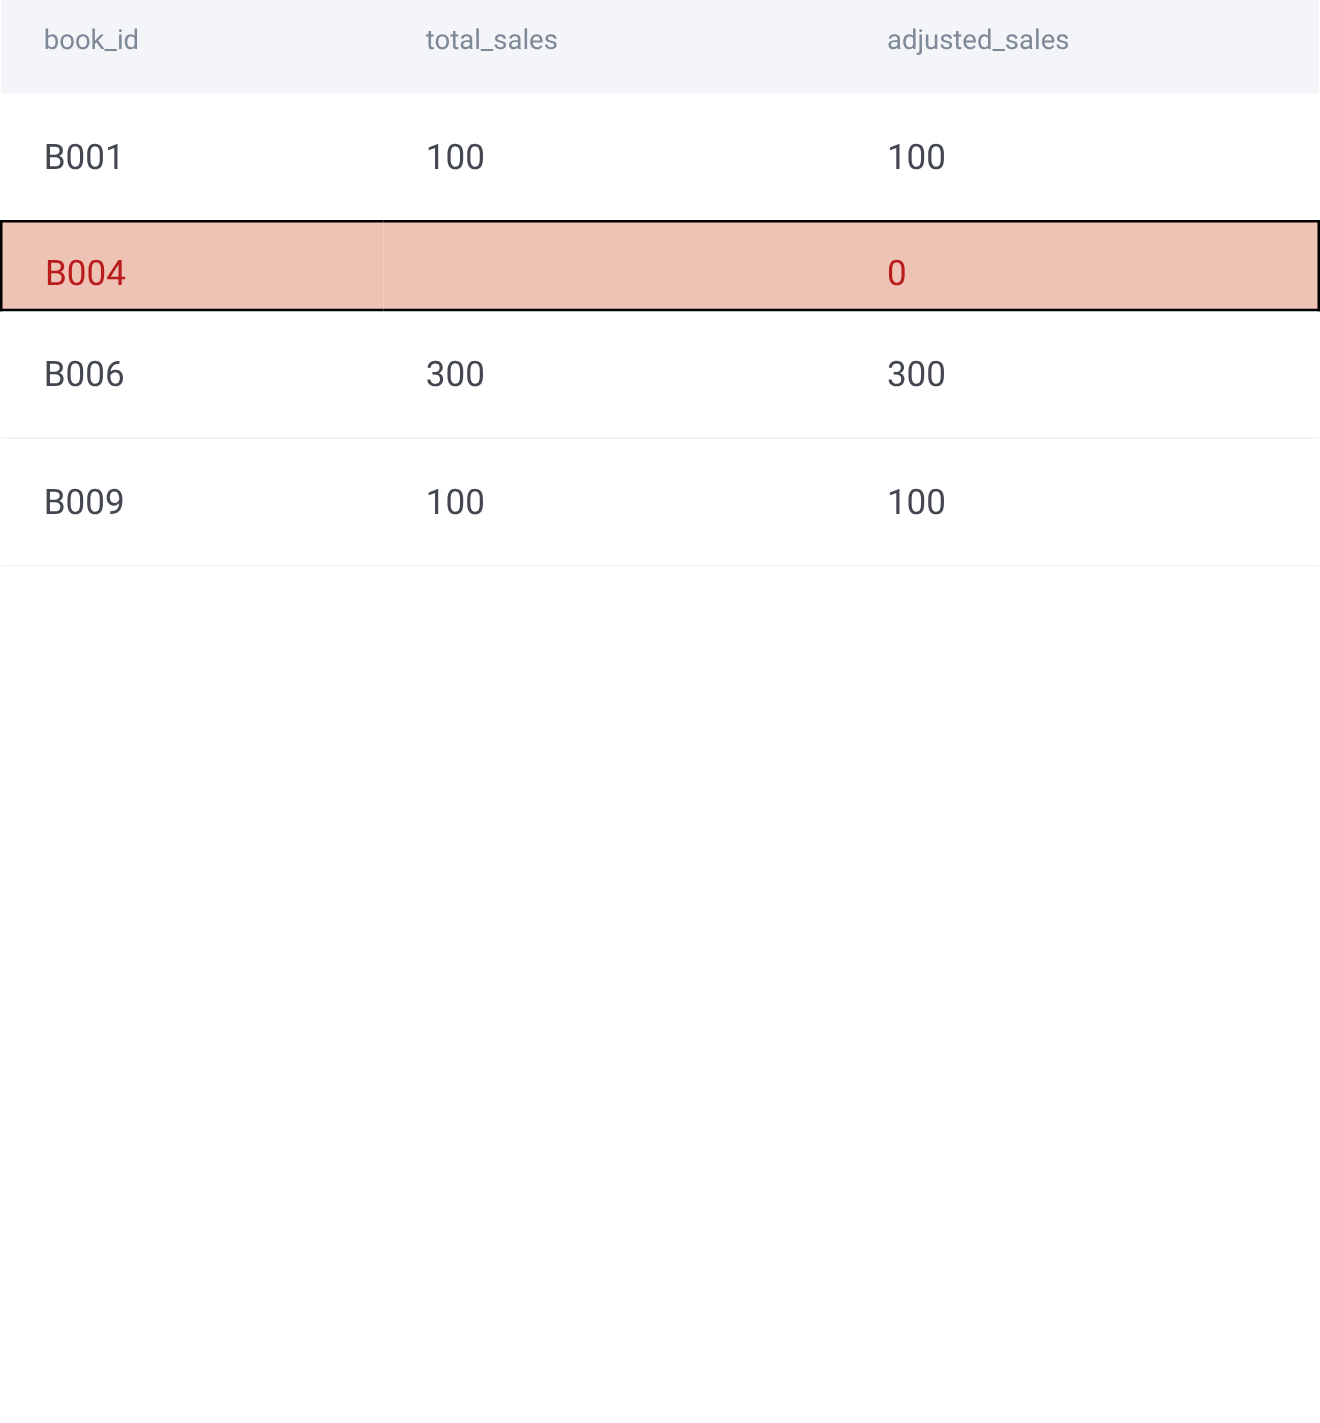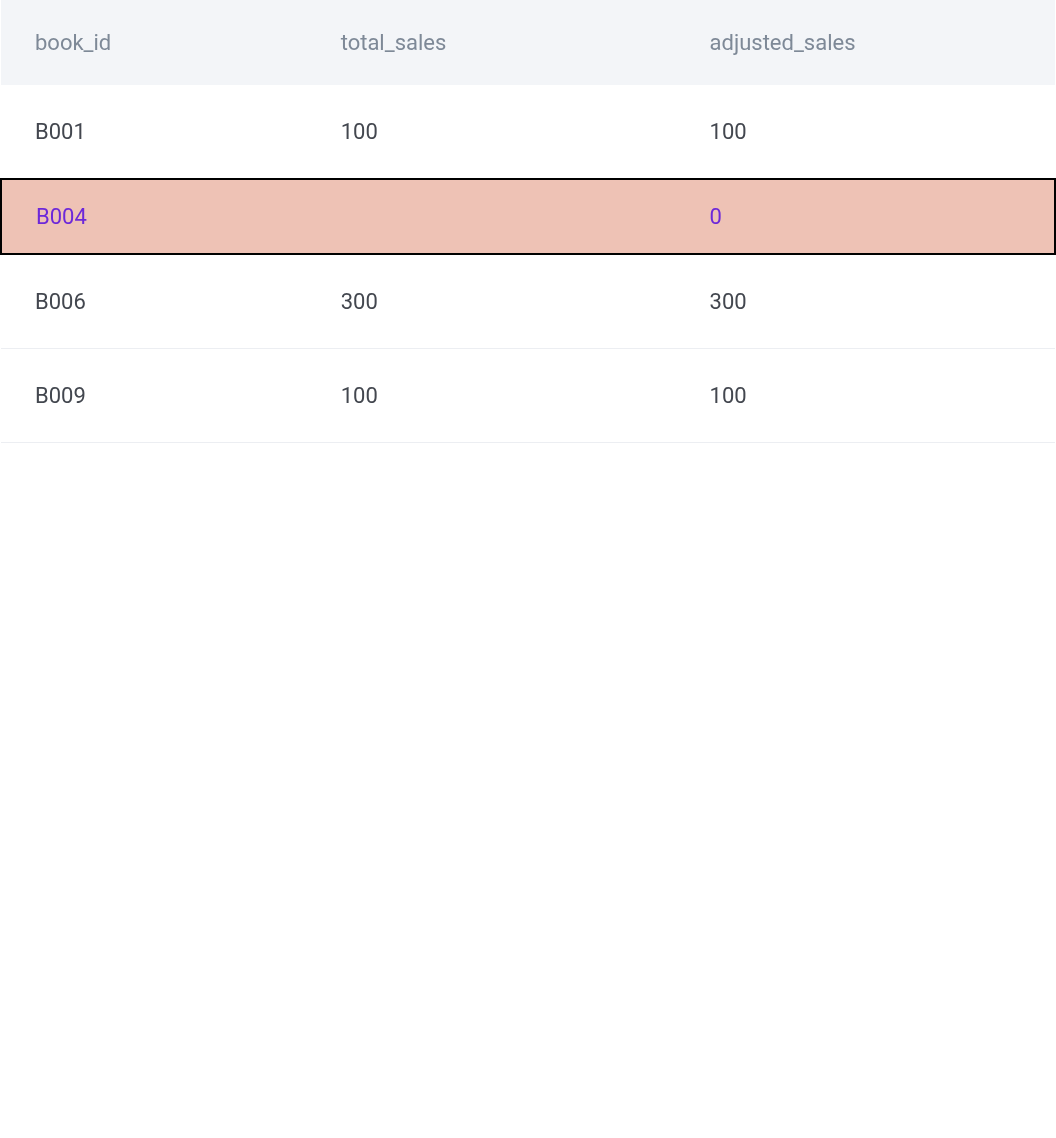--- a/index.html
+++ b/index.html
@@ -15,37 +15,37 @@
   table {
     width: 100%;
     border-collapse: collapse;
     table-layout: fixed;
   }
   thead th {
     background: #f3f5f8;
     color: #7e8997;
     font-weight: 400;
     text-align: left;
-    padding: 30px 24px 30px 34px;
+    padding: 20px 24px 30px 34px;
     font-size: 22px;
   }
   tbody td {
     padding: 34px 24px 34px 34px;
     border-bottom: 1px solid #eceef2;
-    font-size: 22px;
+    font-size: 28px;
     color: #43474f;
     vertical-align: middle;
   }
   tbody tr.highlight td {
     background: #eec2b5;
     border-top: 2px solid #000;
     border-bottom: 2px solid #000;
     padding-top: 24px;
-    padding-bottom: 24px;
-    color: #6d28d9;
+    padding-bottom: 12px;
+    color: #b91c1c;
   }
   tbody tr.highlight td:first-child {
     border-left: 2px solid #000;
   }
   tbody tr.highlight td:last-child {
     border-right: 2px solid #000;
   }
   col.c1 { width: 29%; }
   col.c2 { width: 35%; }
   col.c3 { width: 36%; }

